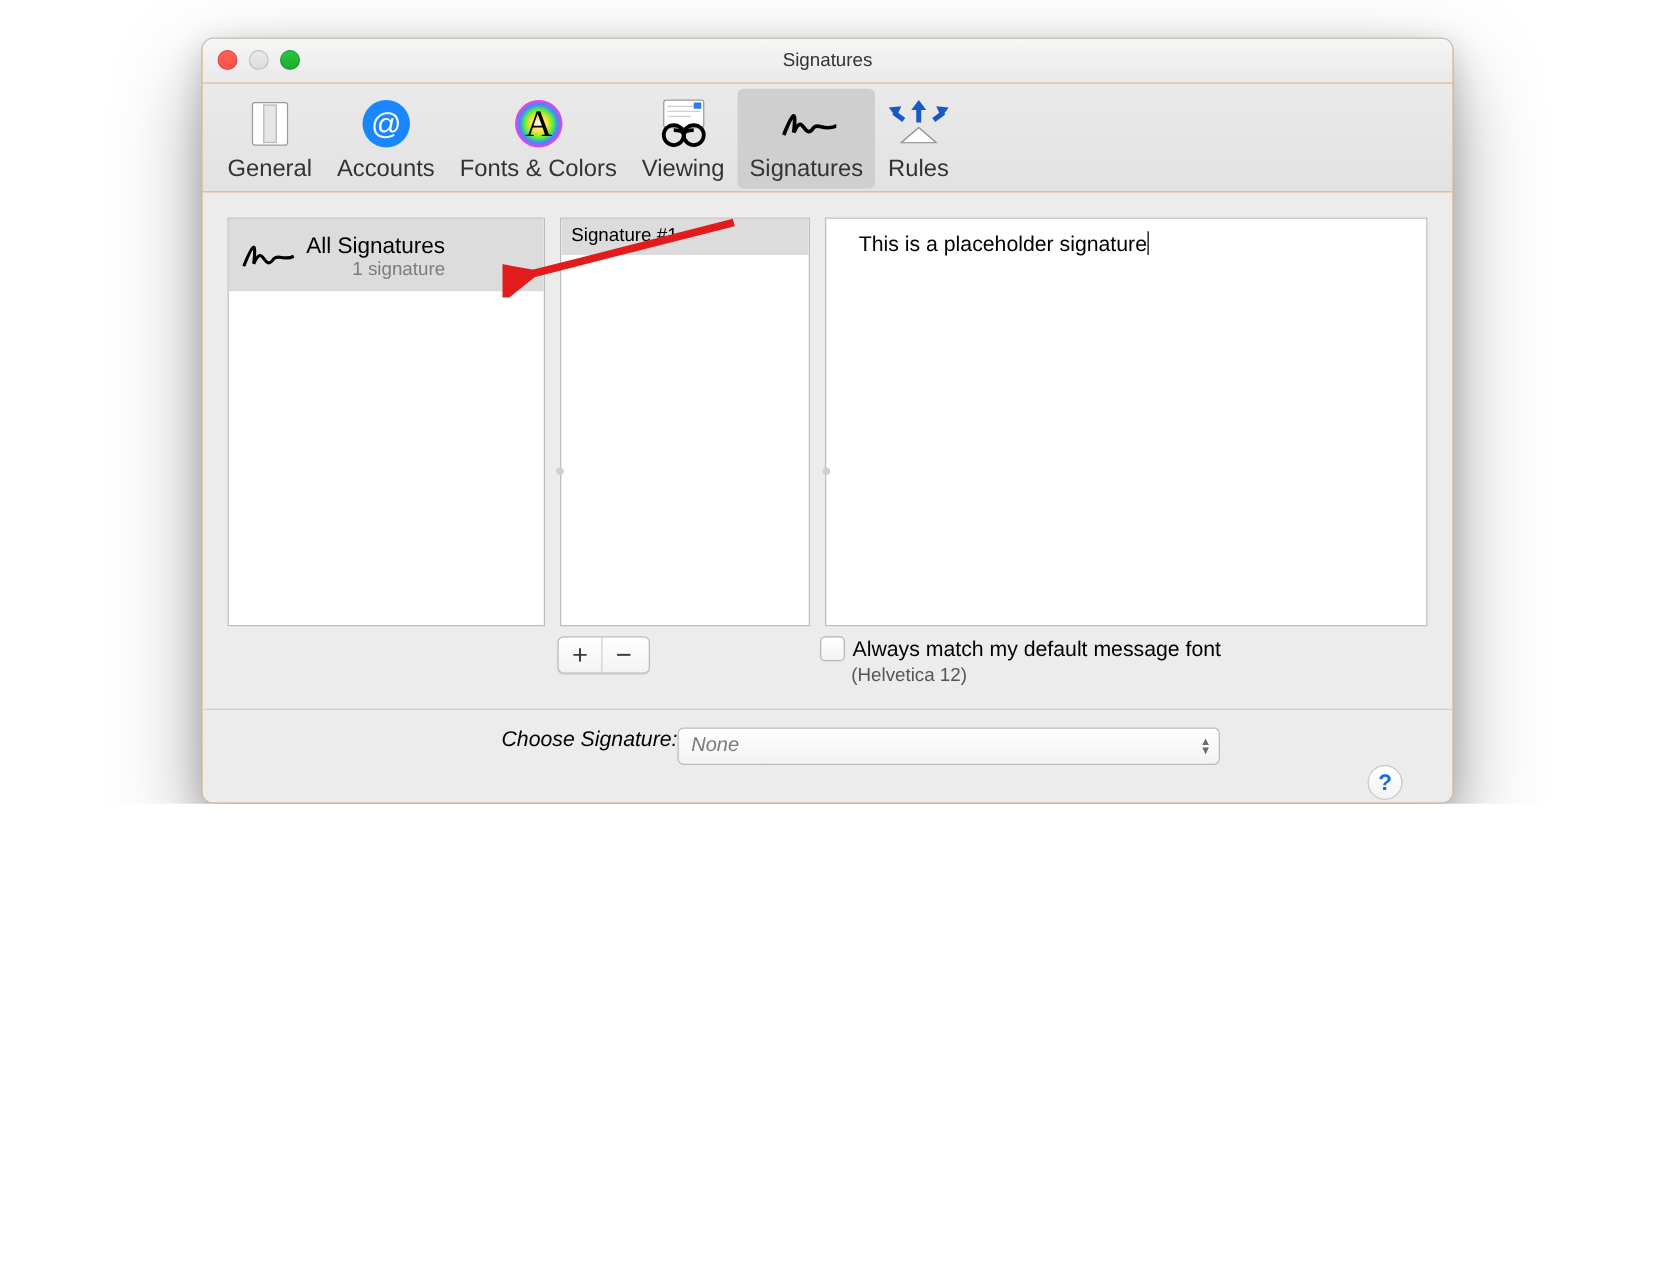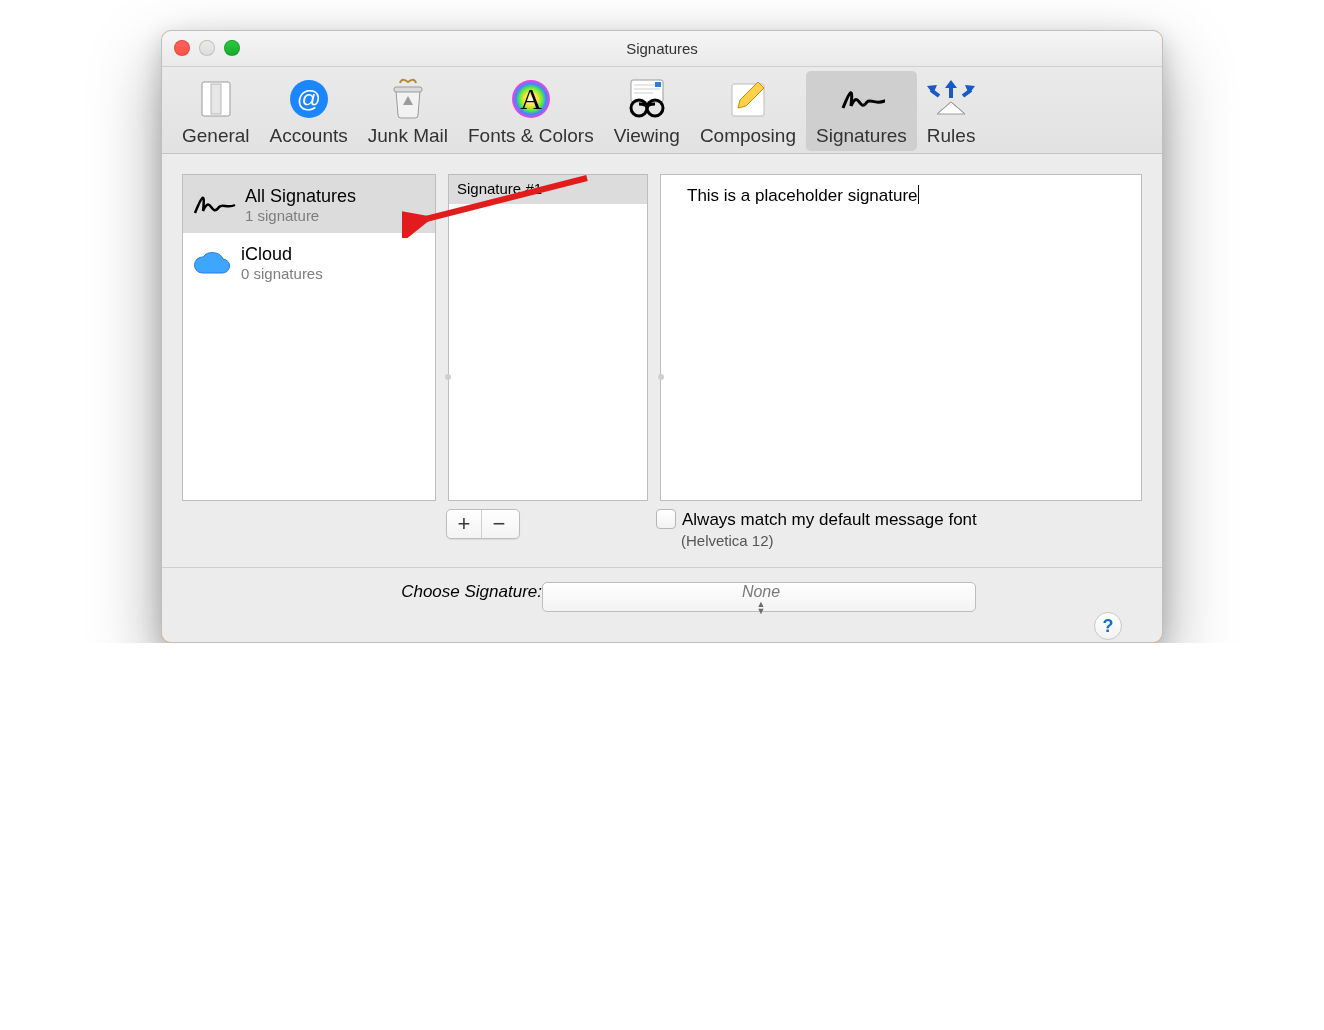--- a/index.html
+++ b/index.html
@@ -13,21 +13,21 @@
   .tl.grn{background:linear-gradient(#28c940,#1bab2a);}
   .title{font-size:15px;color:#333;}
   .toolbar{display:flex;align-items:flex-end;padding:4px 10px 2px;background:linear-gradient(#eaeaea,#e2e2e2);border-bottom:1px solid #c3c3c3;}
   .tb-item{display:flex;flex-direction:column;align-items:center;gap:4px;padding:6px 10px 4px;border-radius:5px;cursor:default;}
   .tb-item.sel{background:#cfcfcf;}
   .tb-icon{width:48px;height:44px;display:flex;align-items:center;justify-content:center;}
   .tb-label{font-size:19px;color:#333;white-space:nowrap;}
   .content{padding:20px 20px 14px;background:#ececec;}
   .panes{display:flex;gap:12px;position:relative;}
   .col{background:#fff;border:1px solid #bdbdbd;height:325px;overflow:hidden;}
-  .col.left{width:252px;}
+  .col.left{width:252px;text-align:right;}
   .col.mid{width:198px;}
   .col.right{flex:1;}
   .acc{display:flex;align-items:center;gap:8px;padding:10px 10px 8px 8px;background:#fff;}
   .acc.sel{background:#dcdcdc;}
   .acc-text .t1{font-size:18px;}
   .acc-text .t2{font-size:15px;color:#7d7d7d;}
   .sig-row{height:28px;line-height:28px;padding:0 8px;font-size:15px;border-bottom:1px solid transparent;}
   .sig-row.sel{background:#dcdcdc;}
   .editor{padding:10px 26px;font-size:17px;}
   .cursor{display:inline-block;width:1px;height:19px;background:#000;vertical-align:-3px;}
@@ -36,21 +36,21 @@
   .segbtns button{all:unset;width:34px;height:28px;display:flex;align-items:center;justify-content:center;font-size:22px;color:#3a3a3a;cursor:default;}
   .segbtns button+button{border-left:1px solid #cfcfcf;}
   .chk{width:18px;height:18px;border:1px solid #b6b6b6;border-radius:4px;background:linear-gradient(#fff,#f2f2f2);display:inline-flex;align-items:center;justify-content:center;vertical-align:-4px;margin-right:6px;}
   .chk.checked{background:#1a7ff4;border-color:#1a7ff4;}
   .chk.checked::after{content:"";width:5px;height:9px;border:solid #fff;border-width:0 2px 2px 0;transform:rotate(45deg);margin-top:-2px;}
   .matchfont{font-size:17px;}
   .matchfont .sub{font-size:15px;color:#555;margin-top:2px;margin-left:25px;}
   hr.sep{border:none;border-top:1px solid #cfcfcf;margin:18px -20px 14px;}
   .row{display:flex;align-items:flex-start;font-style:italic;}
   .row .lbl{width:360px;text-align:right;font-size:17px;}
-  .select{height:28px;width:416px;border:1px solid #bdbdbd;border-radius:5px;background:linear-gradient(#fff,#f3f3f3);display:flex;align-items:center;justify-content:space-between;padding:0 6px 0 10px;font-size:16px;color:#7a7a7a;flex-direction:column;}
+  .select{height:28px;width:416px;border:1px solid #bdbdbd;border-radius:5px;background:linear-gradient(#fff,#f3f3f3);display:flex;align-items:center;justify-content:space-between;padding:0 6px 0 10px;font-size:16px;color:#7a7a7a;}
   .stepper{display:flex;flex-direction:column;line-height:7px;font-size:9px;color:#6b6b6b;}
   .help{width:26px;height:26px;border:1px solid #c8c8c8;border-radius:50%;display:flex;align-items:center;justify-content:center;color:#106fd6;font-weight:600;font-size:18px;background:linear-gradient(#fff,#f3f3f3);position:absolute;right:20px;}
   .footer{position:relative;padding-bottom:16px;}
   .arrow{position:absolute;pointer-events:none;z-index:5;}
   .drag{position:absolute;width:6px;height:6px;border-radius:50%;background:#cfcfcf;top:200px;}
   .drag.d1{left:263px;}
   .drag.d2{left:476px;}
   svg{display:block;}
 </style>
 </head>
@@ -78,31 +78,20 @@
       <span class="tb-label">General</span>
     </div>
     <div class="tb-item">
       <div class="tb-icon">
         <svg width="42" height="42">
             <circle cx="21" cy="21" r="19" fill="#1a86ff"></circle>
             <text x="21" y="29" text-anchor="middle" font-size="24" fill="#fff" font-family="Helvetica">@</text>
           </svg>
       </div>
       <span class="tb-label">Accounts</span>
-    </div>
-    <div class="tb-item">
-      <div class="tb-icon">
-        <svg width="40" height="42">
-            <path d="M8 13 h24 l-2 24 a3 3 0 0 1 -3 3 h-14 a3 3 0 0 1 -3 -3 z" fill="#f2f2f2" stroke="#9b9b9b"></path>
-            <rect x="6" y="9" width="28" height="5" rx="2" fill="#dadada" stroke="#9b9b9b"></rect>
-            <path d="M12 5 q2 -6 8 -1 q6 -5 8 1" fill="none" stroke="#b58b3a" stroke-width="2"></path>
-            <path d="M20 18 l-5 9 h10 z" fill="#9b9b9b"></path>
-          </svg>
-      </div>
-      <span class="tb-label">Junk Mail</span>
     </div>
     <div class="tb-item">
       <div class="tb-icon">
         <svg width="42" height="42">
           <defs>
               <radialGradient id="g1">
                 <stop offset="0" stop-color="#fff"></stop>
                 <stop offset=".35" stop-color="#ffe13a"></stop>
                 <stop offset=".6" stop-color="#58f03a"></stop>
                 <stop offset=".8" stop-color="#3a8bff"></stop>
@@ -124,29 +113,20 @@
             <line x1="9" y1="15" x2="28" y2="15" stroke="#cfcfcf"></line>
           <rect x="30" y="4" width="6" height="5" fill="#2a7de1"></rect>
           <circle cx="14" cy="30" r="8" fill="none" stroke="#000" stroke-width="3"></circle>
           <circle cx="30" cy="30" r="8" fill="none" stroke="#000" stroke-width="3"></circle>
           <path d="M22 30 q0 -4 8 -4" fill="none" stroke="#000" stroke-width="3"></path>
           <path d="M22 30 q0 -4 -8 -4" fill="none" stroke="#000" stroke-width="3"></path>
         </svg>
       </div>
       <span class="tb-label">Viewing</span>
     </div>
-    <div class="tb-item">
-      <div class="tb-icon">
-        <svg width="40" height="42">
-            <rect x="4" y="6" width="32" height="32" rx="2" fill="#fff" stroke="#bdbdbd"></rect>
-            <path d="M30 4 l6 6 -18 18 -8 2 2 -8 z" fill="#ffd24a" stroke="#c98b00"></path>
-          </svg>
-      </div>
-      <span class="tb-label">Composing</span>
-    </div>
     <div class="tb-item sel">
       <div class="tb-icon">
         <svg width="56" height="42">
             <path d="M6 30 C 14 10, 16 10, 14 28 C 22 10, 22 36, 30 24 C 34 20, 38 28, 50 22" fill="none" stroke="#000" stroke-width="3"></path>
           </svg>
       </div>
       <span class="tb-label">Signatures</span>
     </div>
     <div class="tb-item">
       <div class="tb-icon">
@@ -182,31 +162,20 @@
           <div>
             <svg width="46" height="40">
                 <path d="M4 28 C 12 8, 14 8, 12 26 C 20 8, 20 34, 28 22 C 32 18, 36 24, 44 20" fill="none" stroke="#000" stroke-width="2.5"></path>
               </svg>
           </div>
           <div class="acc-text">
             <div class="t1">All Signatures</div>
             <div class="t2">1 signature</div>
           </div>
         </div>
-        <div class="acc">
-          <div>
-            <svg width="42" height="40">
-                <path d="M11 30 a8 8 0 0 1 1 -16 a11 9 0 0 1 20 2 a7 7 0 0 1 -1 14 z" fill="#3ea6ff" stroke="#2a7de1"></path>
-              </svg>
-          </div>
-          <div class="acc-text">
-            <div class="t1">iCloud</div>
-            <div class="t2">0 signatures</div>
-          </div>
-        </div>
       </div>
 
       <div class="drag d1"></div>
 
       <div class="col mid">
         <div class="sig-row sel">Signature #1</div>
       </div>
 
       <div class="drag d2"></div>
 

